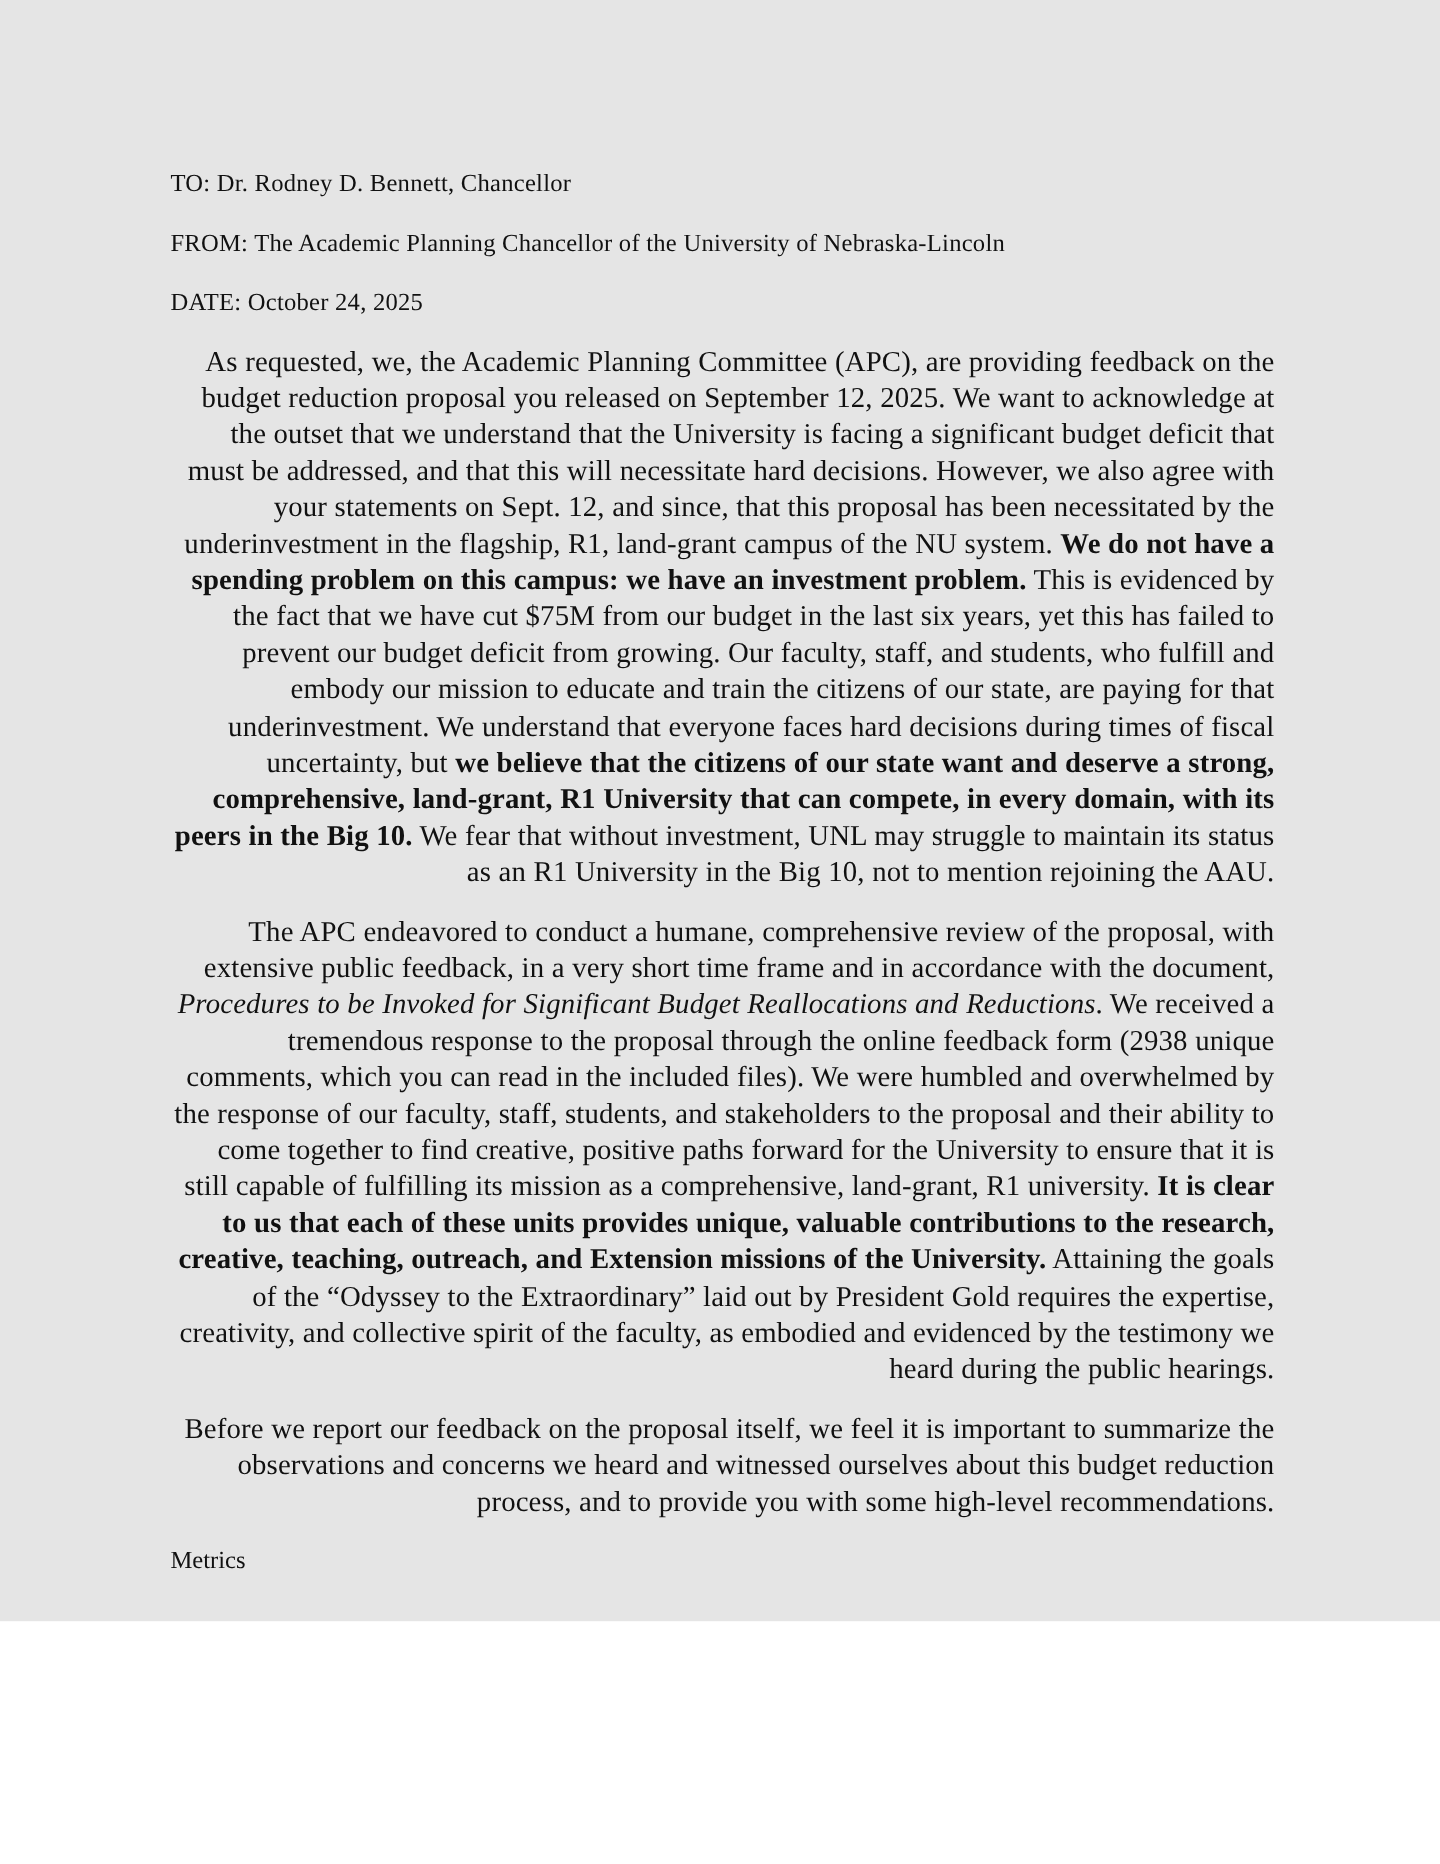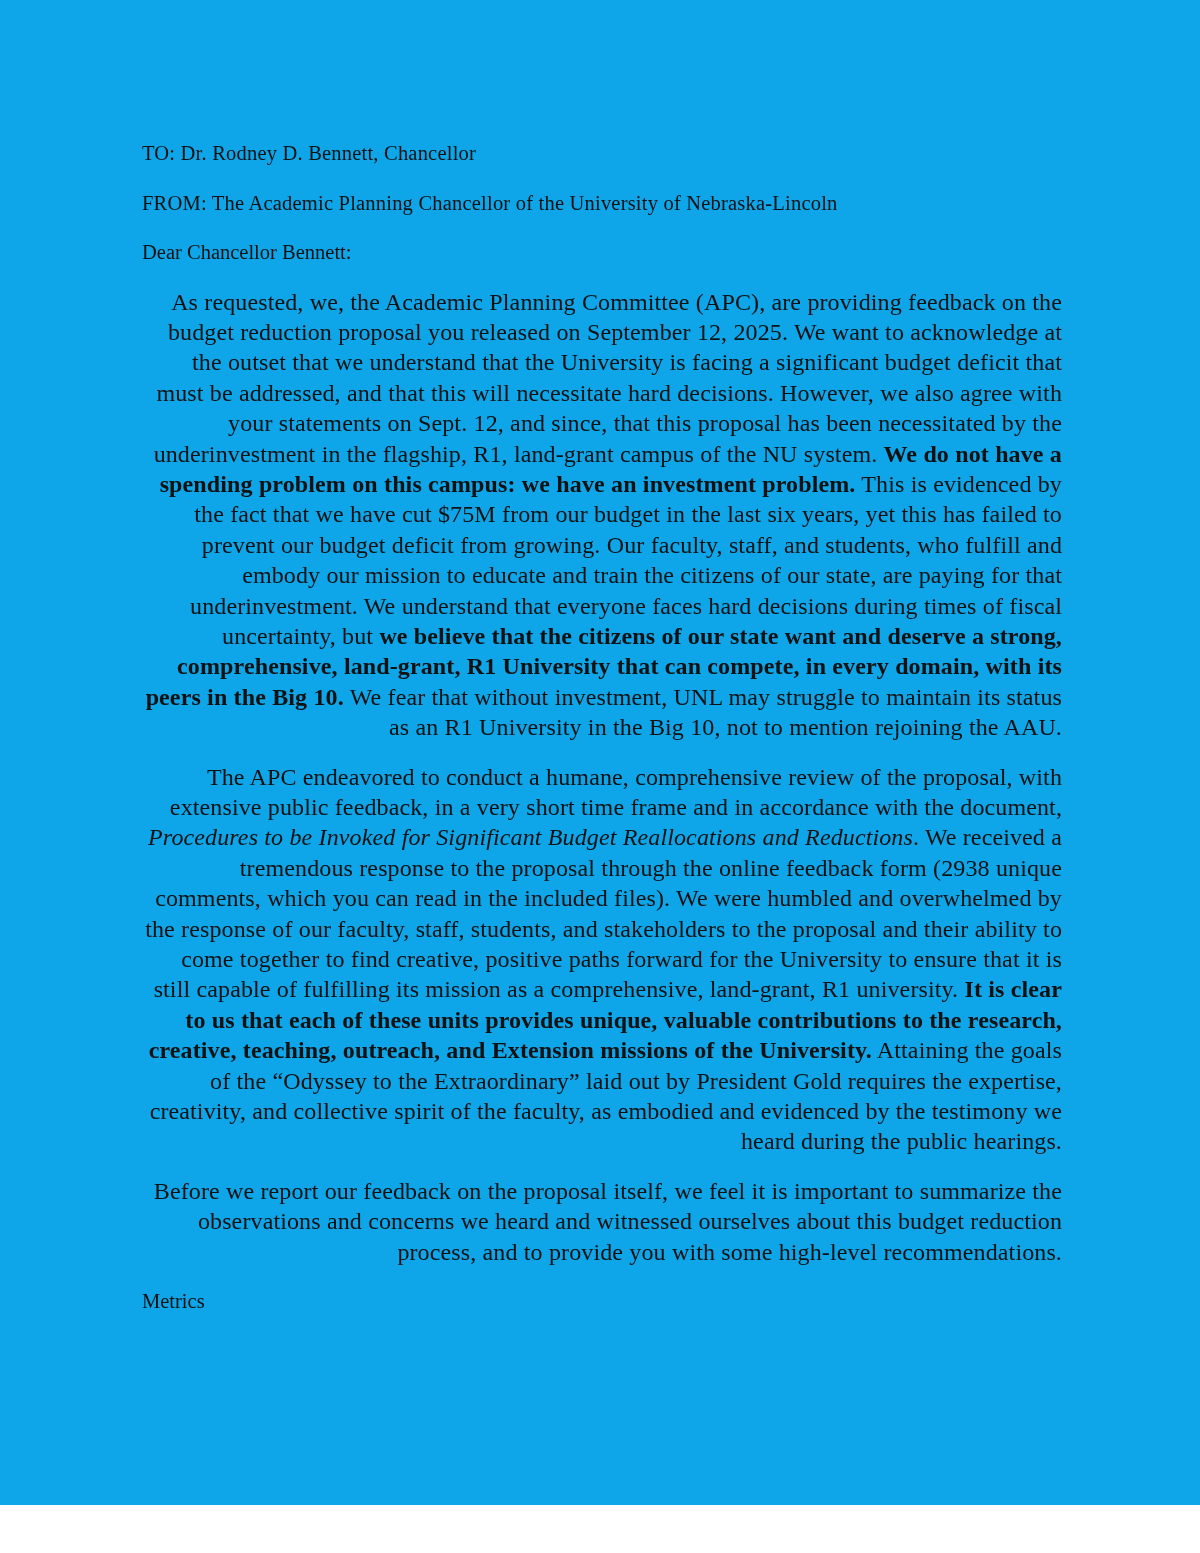--- a/index.html
+++ b/index.html
@@ -14,22 +14,22 @@
     position: relative;
     overflow: hidden;
     font-family: "Liberation Serif", "DejaVu Serif", serif;
     color: #111111;
     -webkit-font-smoothing: antialiased;
   }
   .page {
     position: absolute;
     left: 0; top: 0;
     width: 1200px;
-    height: 1505px;
-    background: #0ea5e9;
+    height: 1351px;
+    background: #e5e5e5;
     box-sizing: border-box;
   }
   .content {
     position: absolute;
     left: 142px;
     top: 138px;
     width: 920px;
   }
   .memo-line {
     font-size: 20.5px;
@@ -59,21 +59,21 @@
   i, .i { font-style: italic; }
 </style>
 </head>
 <body>
 
 <div class="page">
   <div class="content">
 
     <div class="memo-line">TO: Dr. Rodney D. Bennett, Chancellor</div>
     <div class="memo-line">FROM: The Academic Planning Chancellor of the University of Nebraska-Lincoln</div>
-    <div class="salutation">Dear Chancellor Bennett:</div>
+    <div class="memo-line">DATE: October 24, 2025</div>
 
     <p class="body-para"><span>As requested, we, the Academic Planning Committee (APC), are providing feedback on the budget reduction proposal you released on September 12, 2025. We want to acknowledge at the outset that we understand that the University is facing a significant budget deficit that must be addressed, and that this will necessitate hard decisions. However, we also agree with your statements on Sept. 12, and since, that this proposal has been necessitated by the underinvestment in the flagship, R1, land-grant campus of the NU system. </span><b>We do not have a spending problem on this campus: we have an investment problem.</b><span> This is evidenced by the fact that we have cut $75M from our budget in the last six years, yet this has failed to prevent our budget deficit from growing. Our faculty, staff, and students, who fulfill and embody our mission to educate and train the citizens of our state, are paying for that underinvestment. We understand that everyone faces hard decisions during times of fiscal uncertainty, but </span><b>we believe that the citizens of our state want and deserve a strong, comprehensive, land-grant, R1 University that can compete, in every domain, with its peers in the Big 10.</b><span> We fear that without investment, UNL may struggle to maintain its status as an R1 University in the Big 10, not to mention rejoining the AAU.</span></p>
 
     <p class="body-para"><span>The APC endeavored to conduct a humane, comprehensive review of the proposal, with extensive public feedback, in a very short time frame and in accordance with the document, </span><i>Procedures to be Invoked for Significant Budget Reallocations and Reductions</i><span>. We received a tremendous response to the proposal through the online feedback form (2938 unique comments, which you can read in the included files). We were humbled and overwhelmed by the response of our faculty, staff, students, and stakeholders to the proposal and their ability to come together to find creative, positive paths forward for the University to ensure that it is still capable of fulfilling its mission as a comprehensive, land-grant, R1 university. </span><b>It is clear to us that each of these units provides unique, valuable contributions to the research, creative, teaching, outreach, and Extension missions of the University.</b><span> Attaining the goals of the “Odyssey to the Extraordinary” laid out by President Gold requires the expertise, creativity, and collective spirit of the faculty, as embodied and evidenced by the testimony we heard during the public hearings.</span></p>
 
     <p class="body-para"><span>Before we report our feedback on the proposal itself, we feel it is important to summarize the observations and concerns we heard and witnessed ourselves about this budget reduction process, and to provide you with some high-level recommendations.</span></p>
 
     <div class="section-heading">Metrics</div>
 
   </div>

